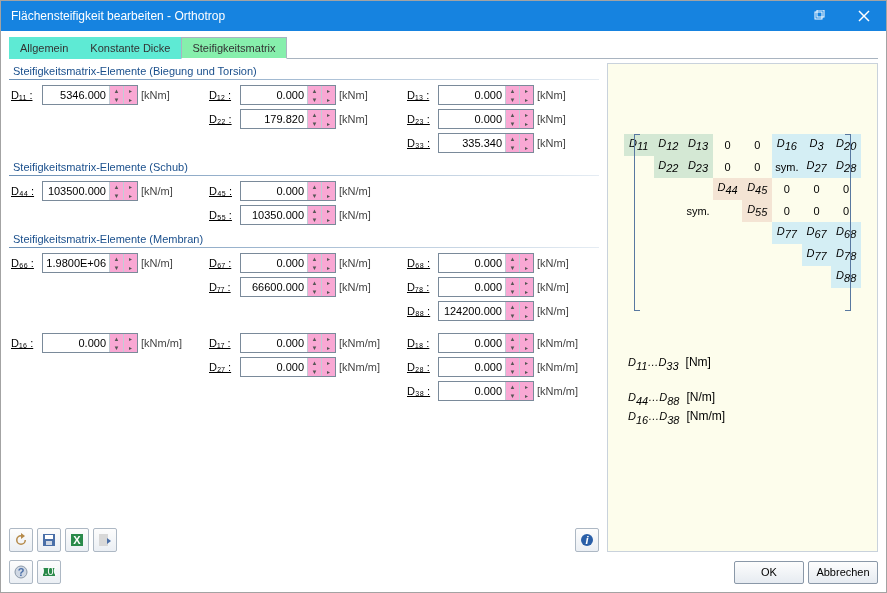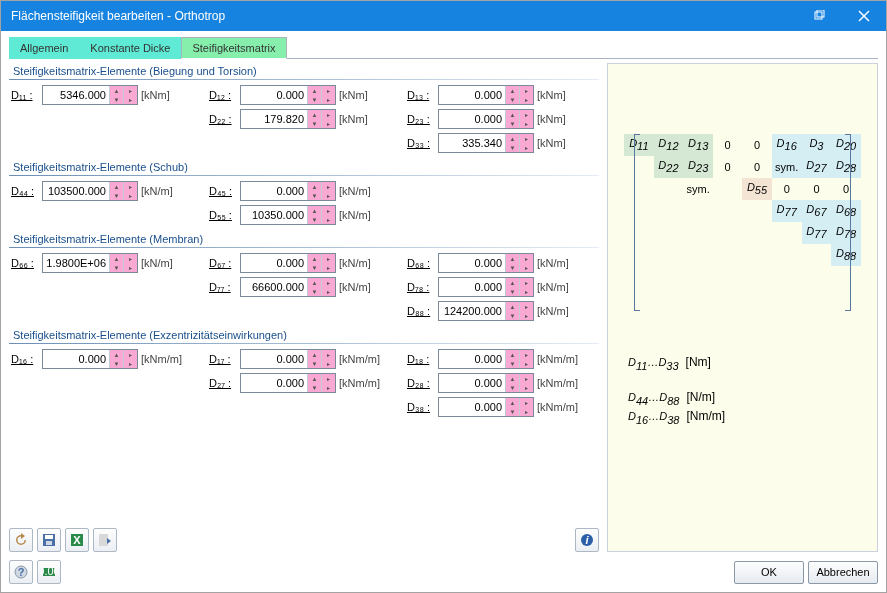--- a/index.html
+++ b/index.html
@@ -338,21 +338,20 @@
                       <div>▸</div>
                     </div>
                   </div>
                   <span class="unit">[kN/m]</span>
                 </div>
             </div>
           </div>
         </div>
 
         <div class="group">
-          <div class="group-header">Steifigkeitsmatrix-Elemente (Exzentrizitätseinwirkungen)</div>
           <div class="group-body">
             <div class="row3">
               <div class="cell">
                   <span class="lbl">D₁₆ :</span>
                   <div class="spinbox">
                     <input value="0.000" style="">
                     <div class="spins">
                       <div>▲</div>
                       <div>▼</div>
                     </div>
@@ -502,20 +501,30 @@
                 </tr>
             <tr>
                   <td></td>
                   <td class="d bg-g"><i>D</i><sub>22</sub></td>
                   <td class="d bg-g"><i>D</i><sub>23</sub></td>
                   <td>0</td>
                   <td>0</td>
                   <td class="bg-b" style="font-size:11px">sym.</td>
                   <td class="d bg-b"><i>D</i><sub>27</sub></td>
                   <td class="d bg-b"><i>D</i><sub>28</sub></td>
+                </tr>
+            <tr>
+                  <td></td>
+                  <td></td>
+                  <td></td>
+                  <td class="d bg-p"><i>D</i><sub>44</sub></td>
+                  <td class="d bg-p"><i>D</i><sub>45</sub></td>
+                  <td>0</td>
+                  <td>0</td>
+                  <td>0</td>
                 </tr>
             <tr>
                   <td></td>
                   <td></td>
                   <td style="font-size:11px">sym.</td>
                   <td></td>
                   <td class="d bg-p"><i>D</i><sub>55</sub></td>
                   <td>0</td>
                   <td>0</td>
                   <td>0</td>

